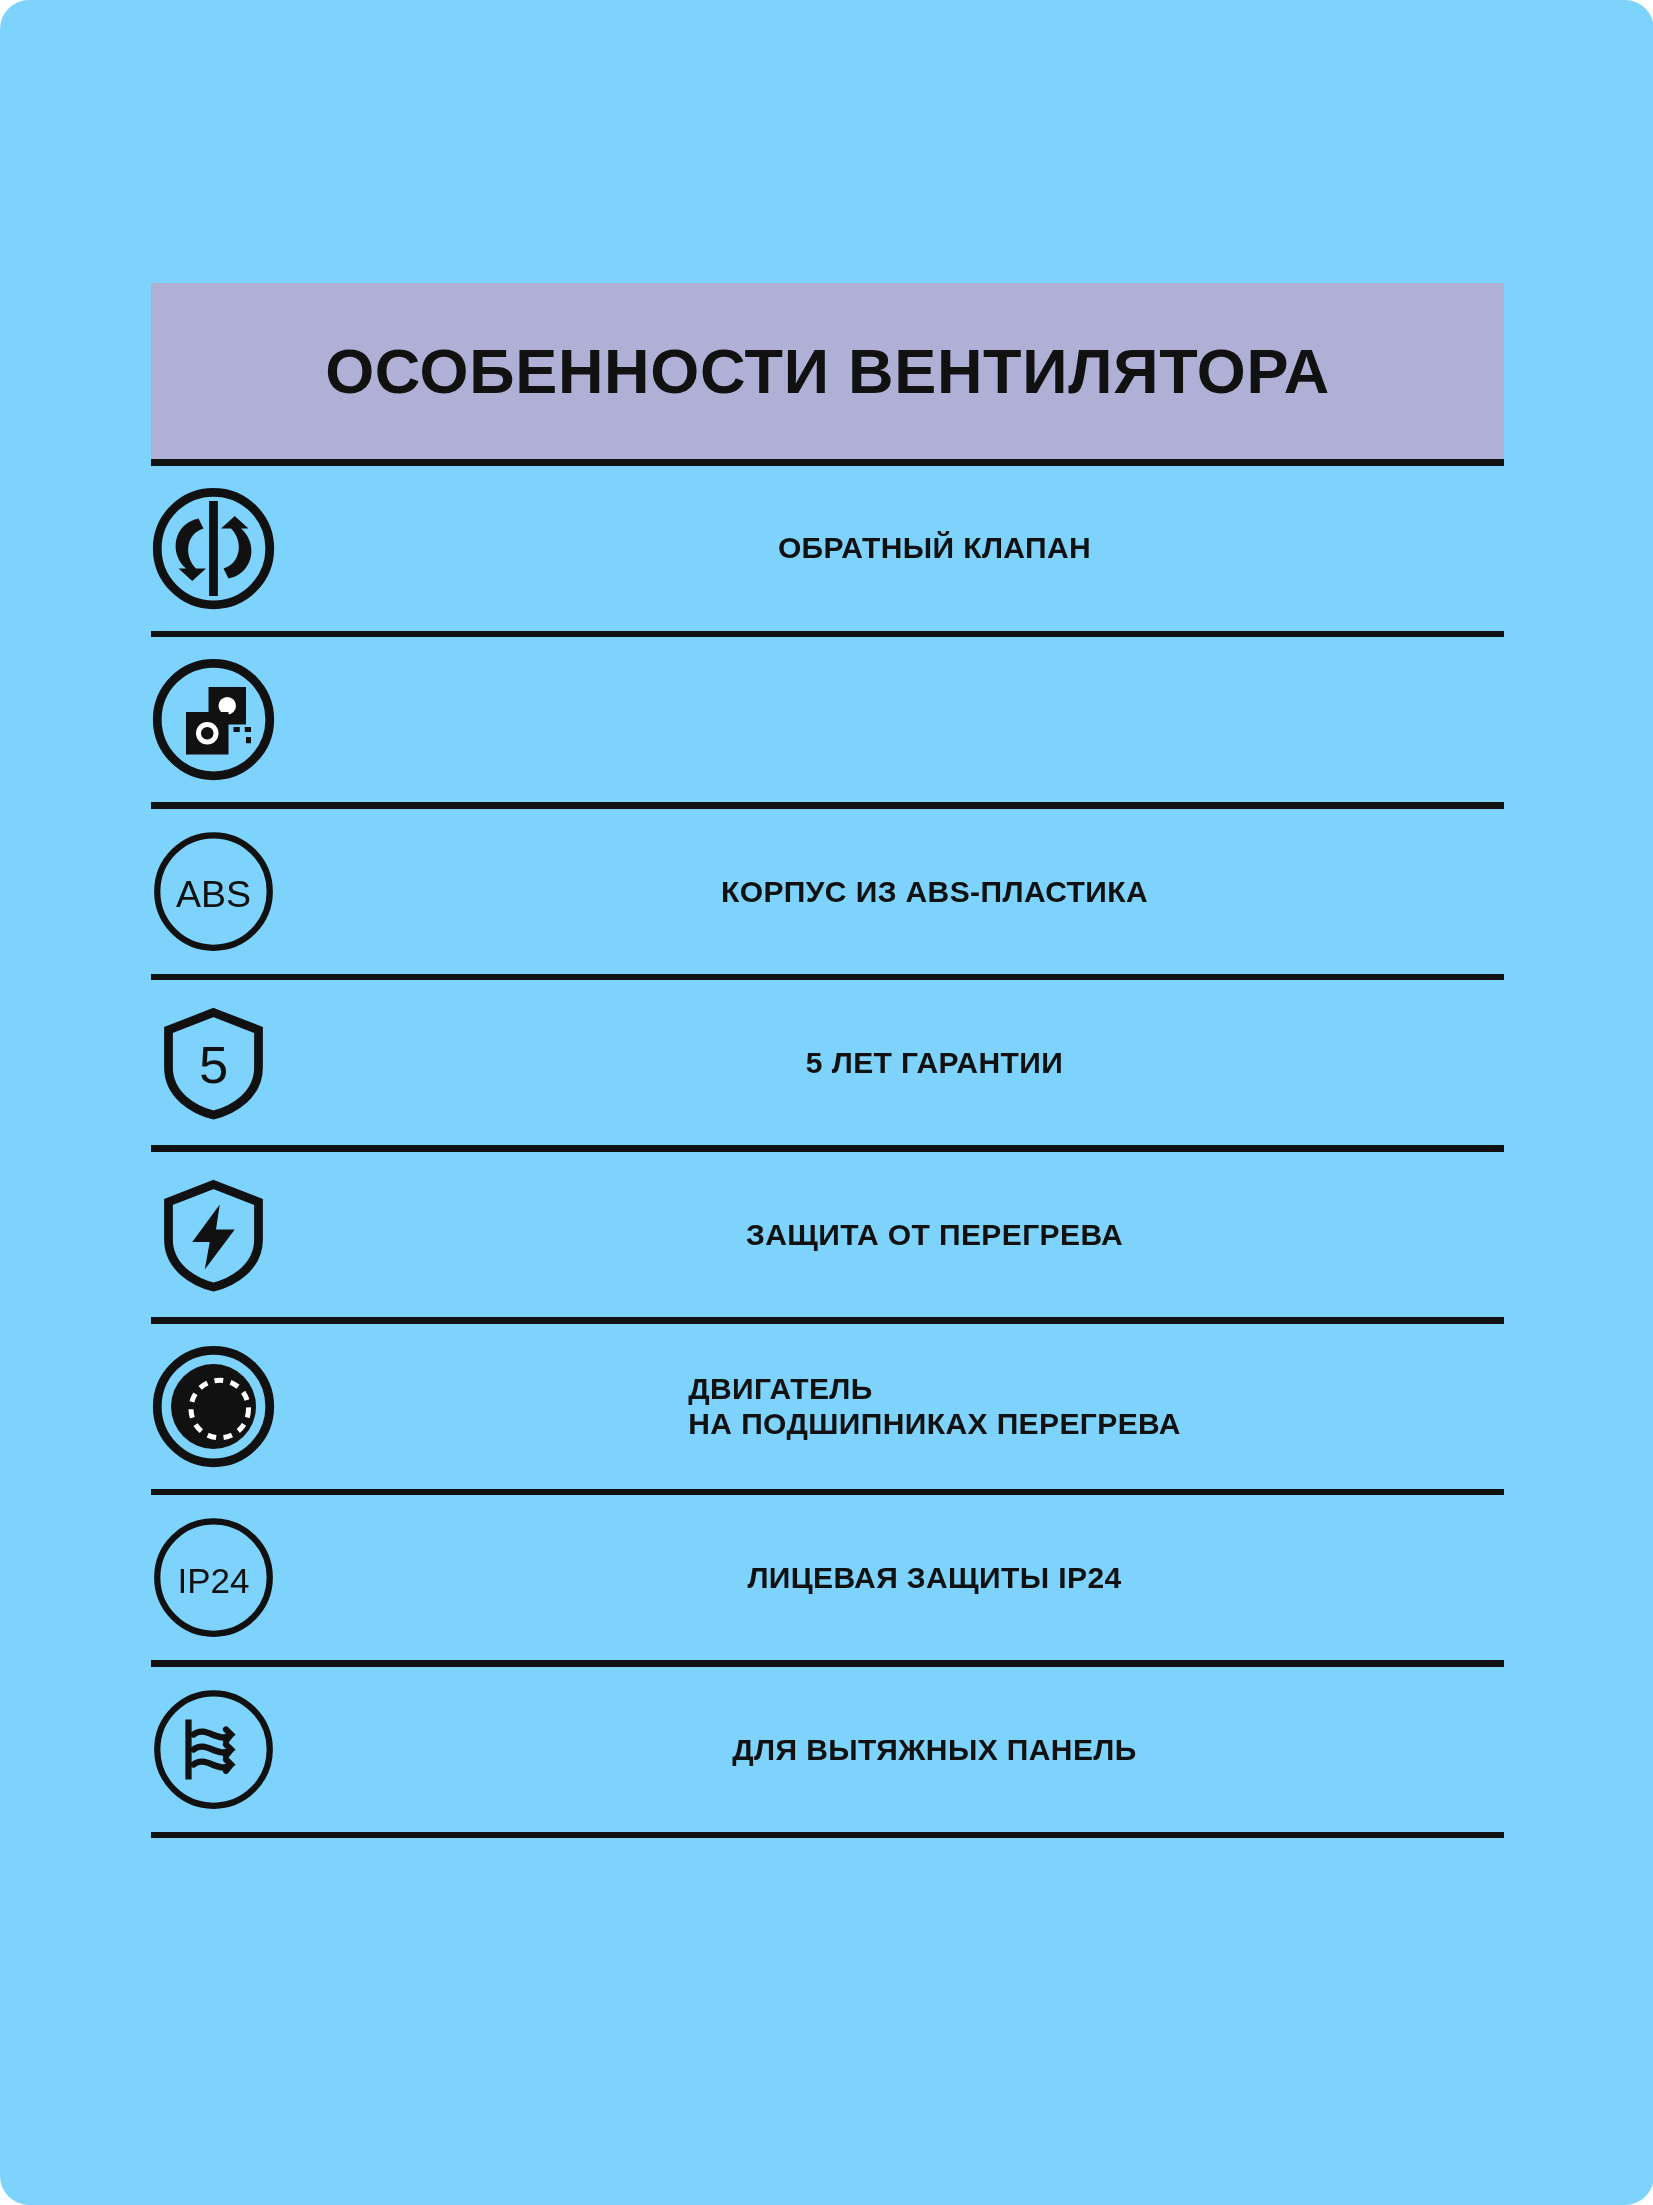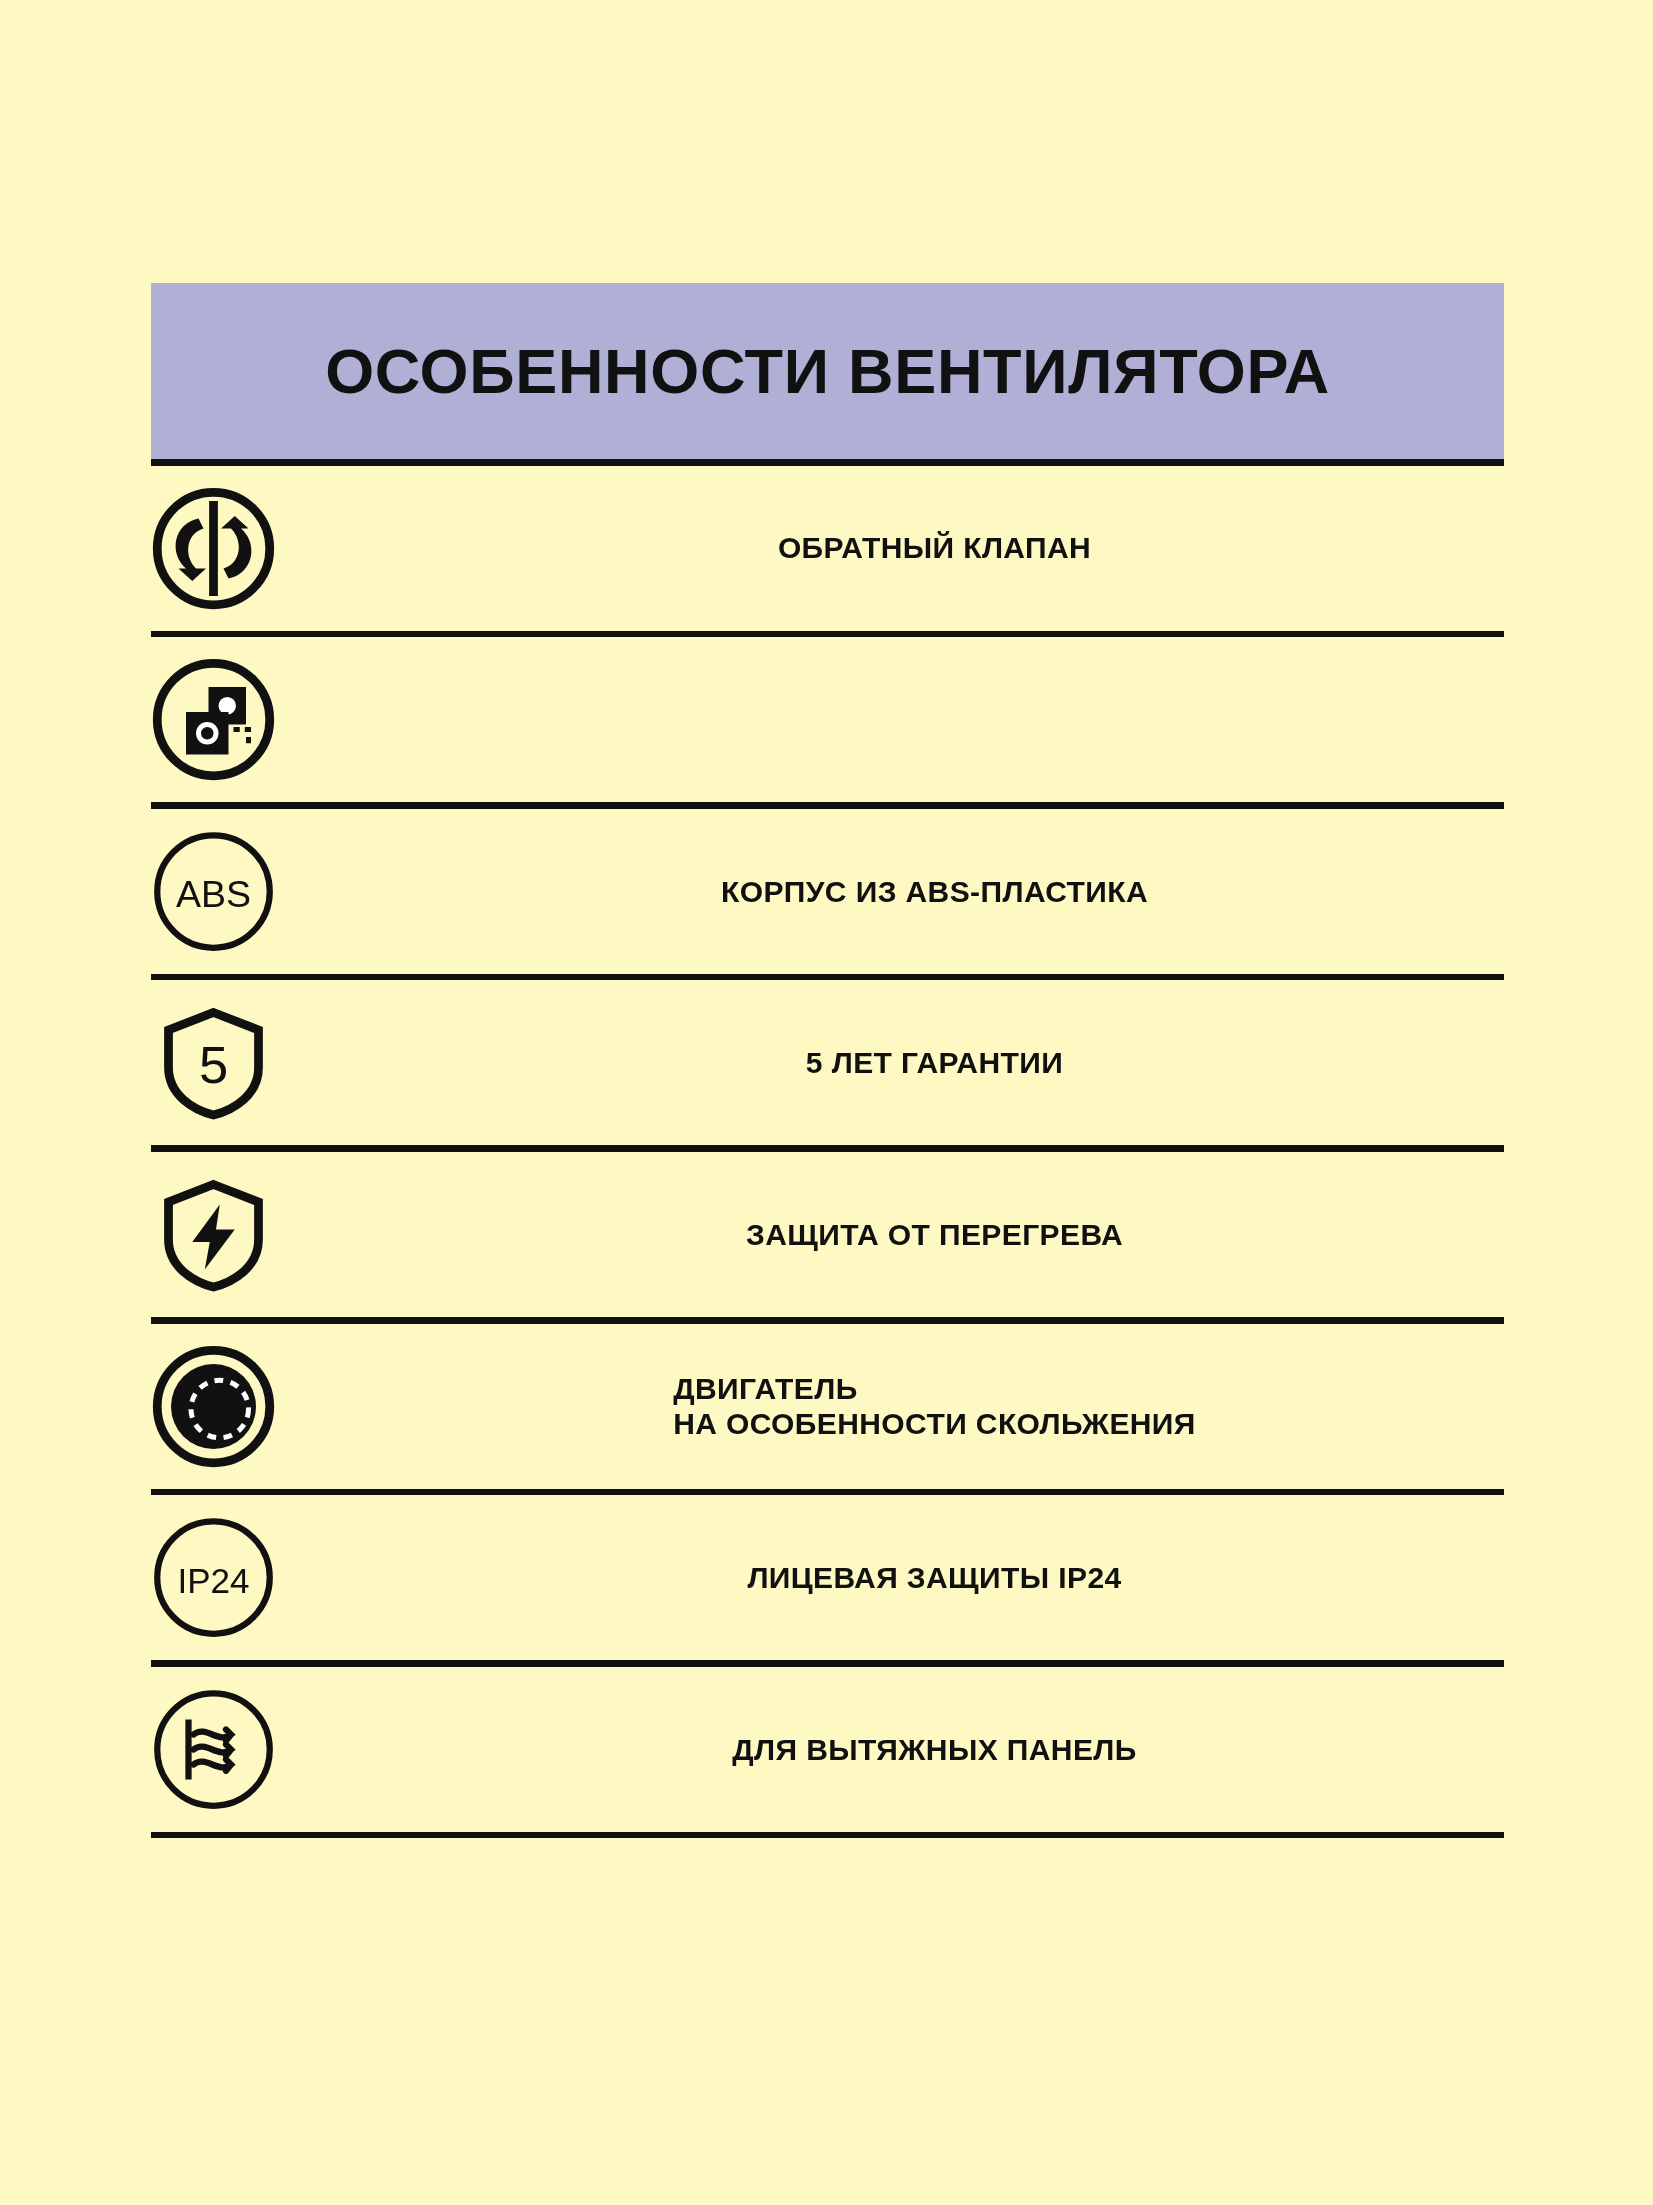--- a/index.html
+++ b/index.html
@@ -12,21 +12,22 @@
     height: 2205px;
     font-family: "Liberation Sans", sans-serif;
     color: #111111;
     overflow: hidden;
   }
 
   .sheet {
     position: relative;
     width: 1654px;
     height: 2205px;
-    background: #fef9c3;
+    background: #7dd3fc;
+    border-radius: 29px;
   }
 
   .features-card {
     position: absolute;
     left: 151px;
     top: 283px;
     width: 1353px;
   }
 
   .features-header {
@@ -190,21 +191,21 @@
         <span>
           <svg width="125" height="125" viewBox="0 0 100 100">
             <circle cx="50" cy="50" r="45" fill="none" stroke="#111" stroke-width="7"></circle>
             <circle cx="50" cy="50" r="34" fill="#111"></circle>
             <circle cx="55" cy="52" r="23" fill="none" stroke="#fff" stroke-width="4" stroke-dasharray="7 6"></circle>
           </svg>
         </span>
       </div>
       <div class="feature-text-cell">
         <div class="feature-label">ДВИГАТЕЛЬ
-НА ОСОБЕННОСТИ СКОЛЬЖЕНИЯ</div>
+НА ПОДШИПНИКАХ ПЕРЕГРЕВА</div>
       </div>
     </div>
 
     <div class="divider"></div>
 
     <div class="feature-row">
       <div class="feature-icon-cell">
         <span>
           <svg width="125" height="125" viewBox="0 0 100 100">
             <circle cx="50" cy="50" r="45" fill="none" stroke="#111" stroke-width="5"></circle>

